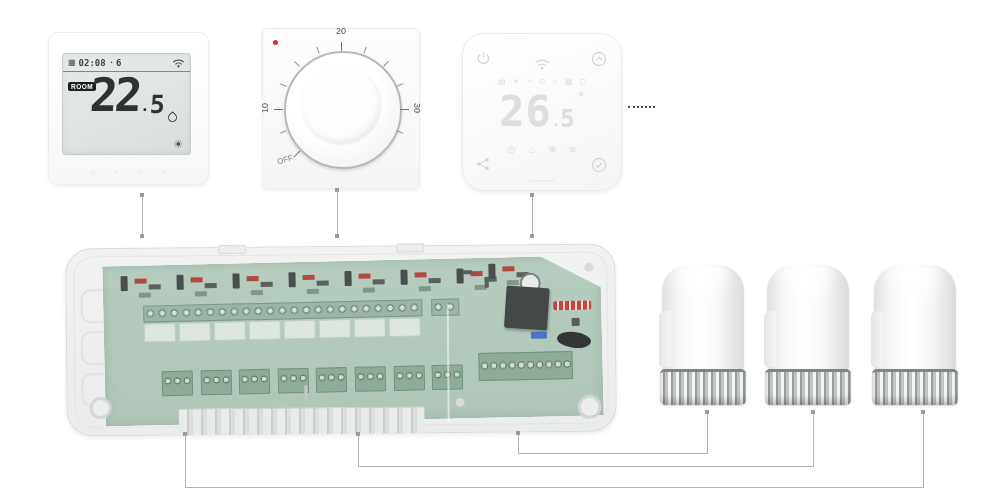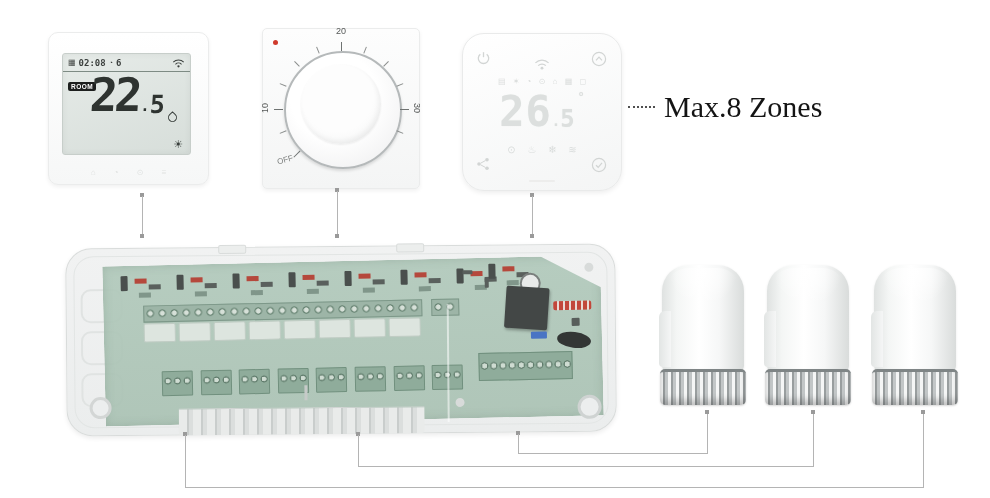--- a/index.html
+++ b/index.html
@@ -232,21 +232,20 @@
       <span class="big">26</span>
       <span class="pt">.</span>
       <span class="small">5</span>
       <span class="deg">°</span>
     </div>
     <div class="t3-mode">⊙ ♨ ❄ ≋</div>
     <div class="homebar"></div>
   </div>
 
   <div class="anno-dots"></div>
-  <div class="anno-text">Max.8 Zones</div>
 
   <div class="wc">
     <div class="wc-lip"></div>
     <span class="tab" style="left:152px"></span>
     <span class="tab" style="left:330px"></span>
     <span class="knockout" style="top:40px"></span>
     <span class="knockout" style="top:82px"></span>
     <span class="knockout" style="top:124px"></span>
 
     <div class="pcb">

